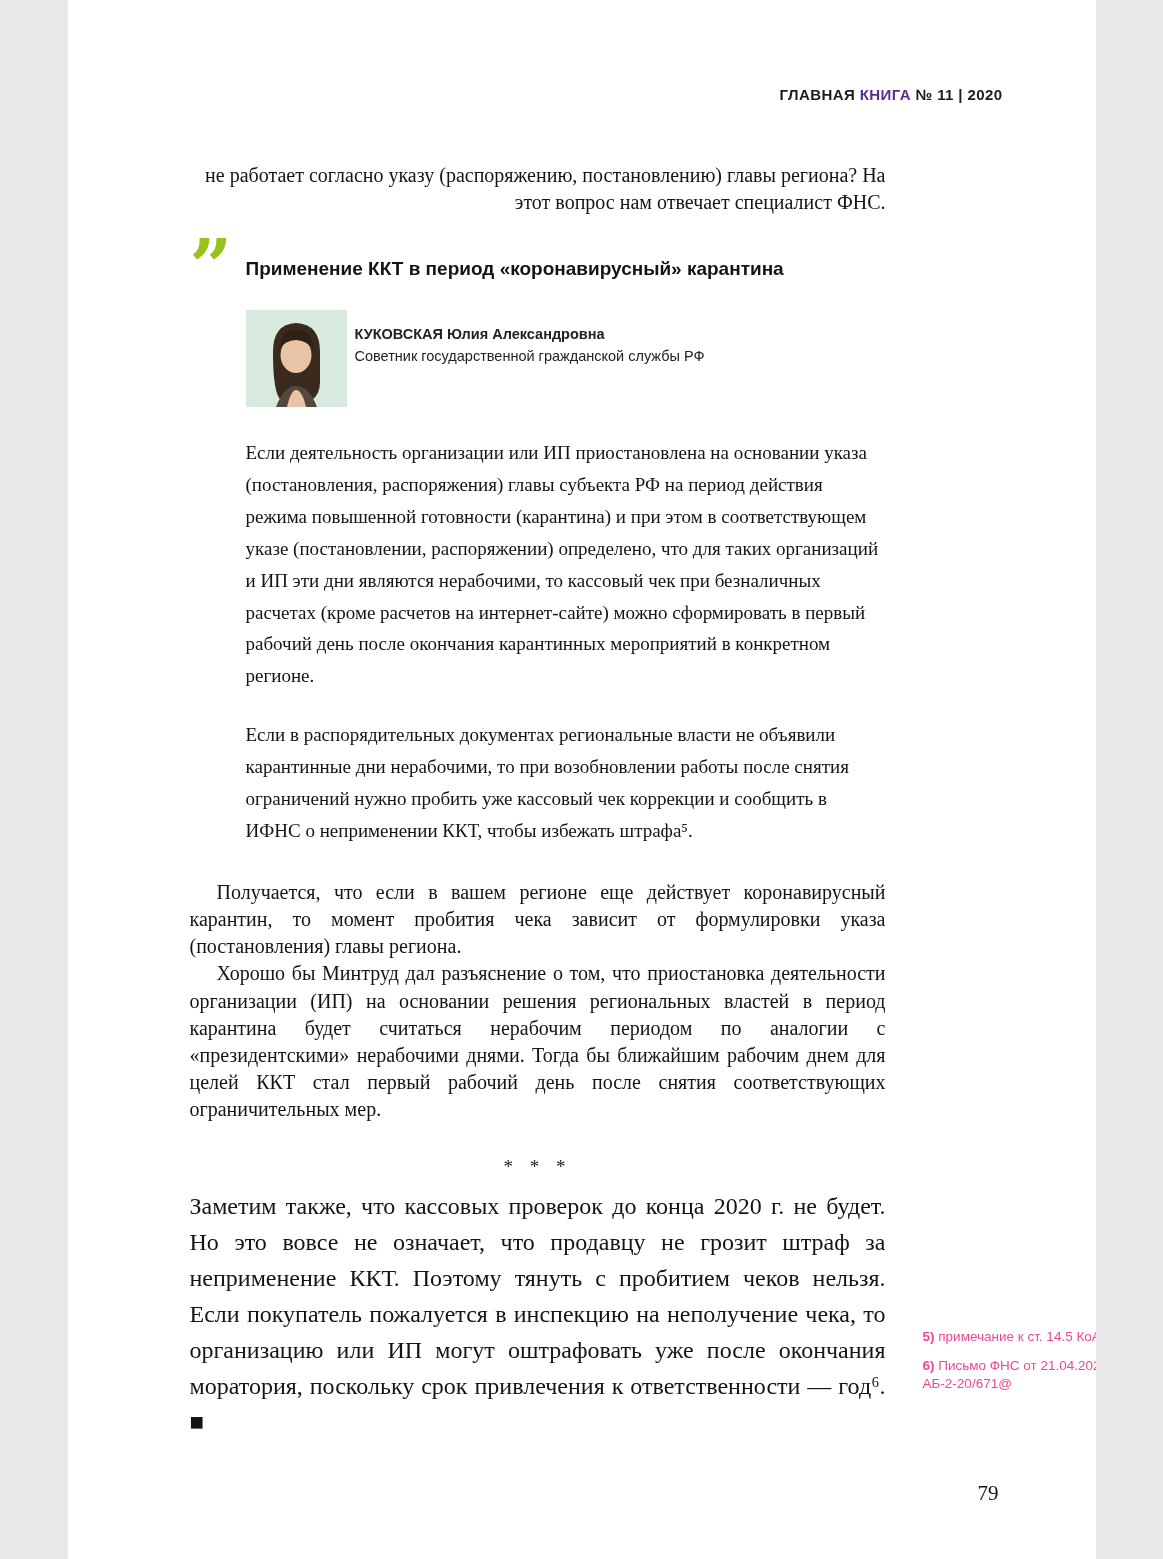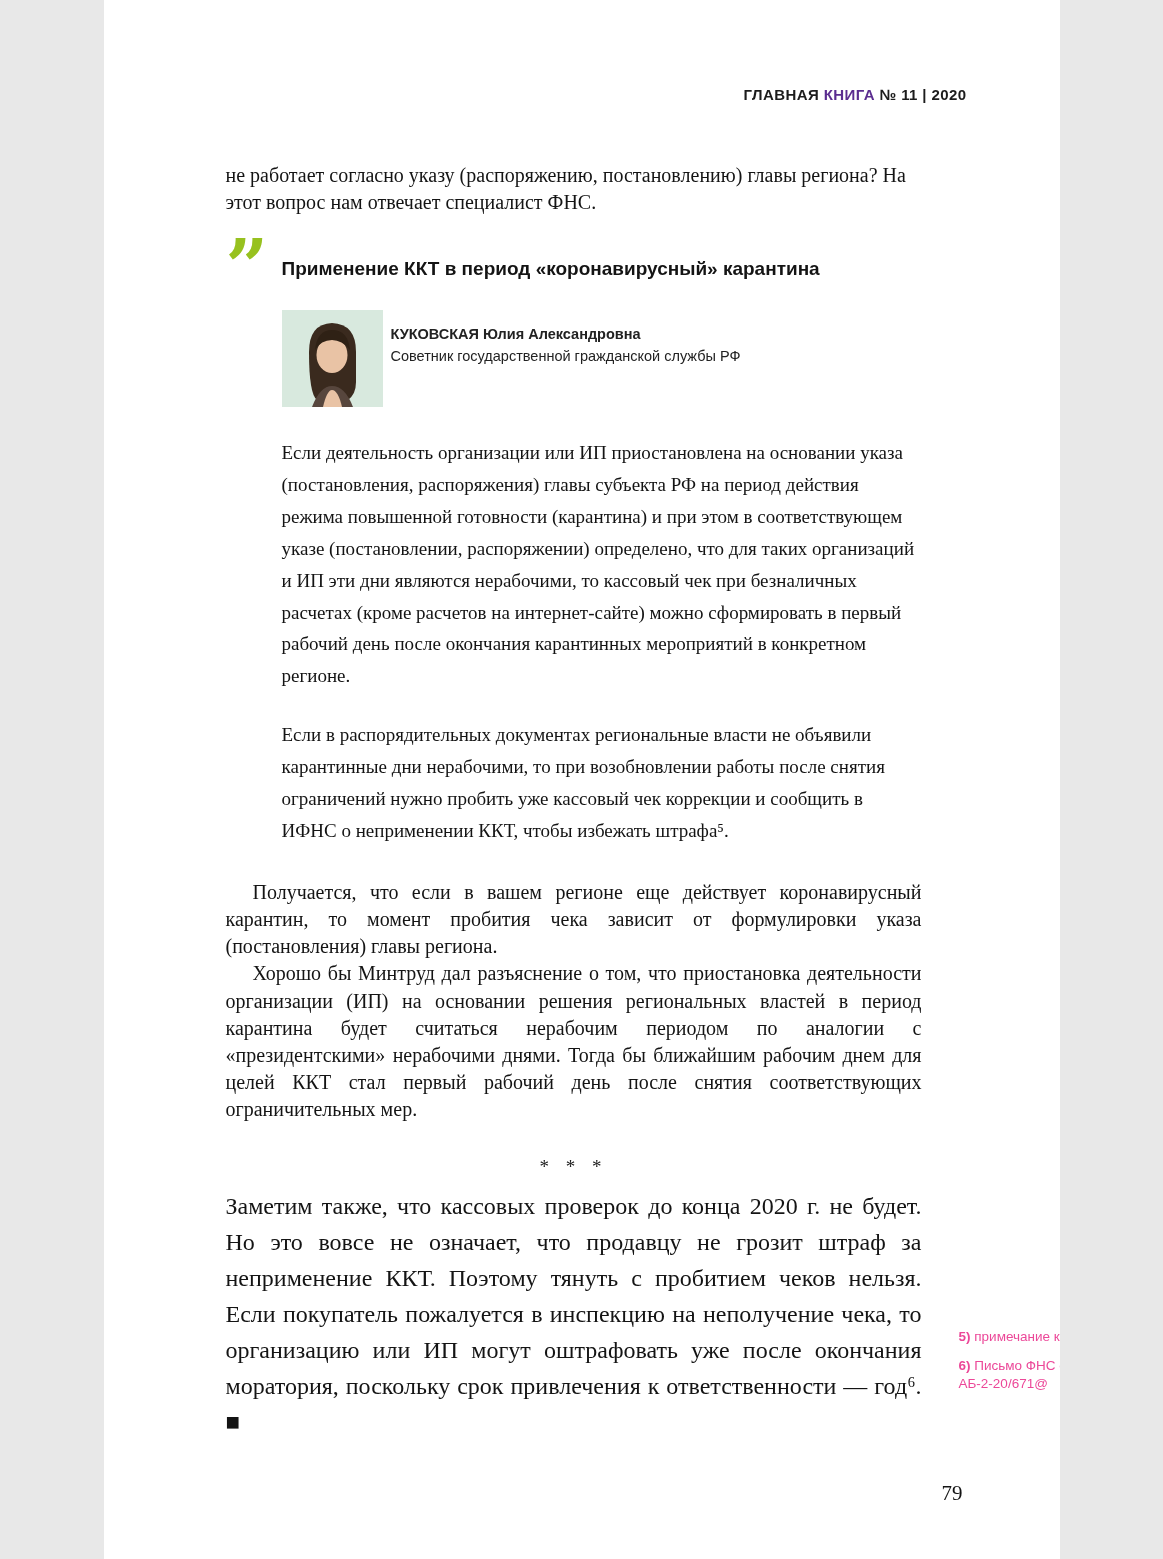--- a/index.html
+++ b/index.html
@@ -1,33 +1,33 @@
 <!DOCTYPE html>
 <html style="--brand-purple: #5b2d90; --accent-green: #97c11f;"><head>
 <meta charset="utf-8">
 <style>
   * { margin:0; padding:0; box-sizing:border-box; }
   html,body { background:#e8e8e8; }
   .page {
-    position:relative; width:956px; height:1559px;
+    position:relative; width:1028px; height:1559px;
     background:#ffffff; margin:0 auto; overflow:hidden;
     font-family:"Liberation Serif", serif; color:#141414;
   }
   
   .mag-header {
     position:absolute; top:86px; right:93px;
     font-family:"Liberation Sans", sans-serif;
     font-size:15px; font-weight:bold; letter-spacing:.4px;
     color:#1c1c1c; white-space:nowrap;
   }
   .mag-header .brand-purple { color:var(--brand-purple,#5b2d90); }
   .mag-header .issue { font-weight:bold; }
   
   .main-col { position:absolute; left:122px; top:162px; width:696px; }
-  .intro-par { font-size:20px; line-height:1.35; }
+  .intro-par { font-size:20px; line-height:1.35;text-align:right; }
   .interview { margin-top:34px; }
   .interview-head { display:flex; align-items:flex-start; }
   .quote-icon {
     width:56px; flex:0 0 56px;
     color:var(--accent-green,#97c11f);
     font-family:"DejaVu Serif", serif; font-weight:bold;
     font-size:74px; line-height:34px; height:34px; overflow:visible;
     letter-spacing:-6px;
   }
   .interview-title {

